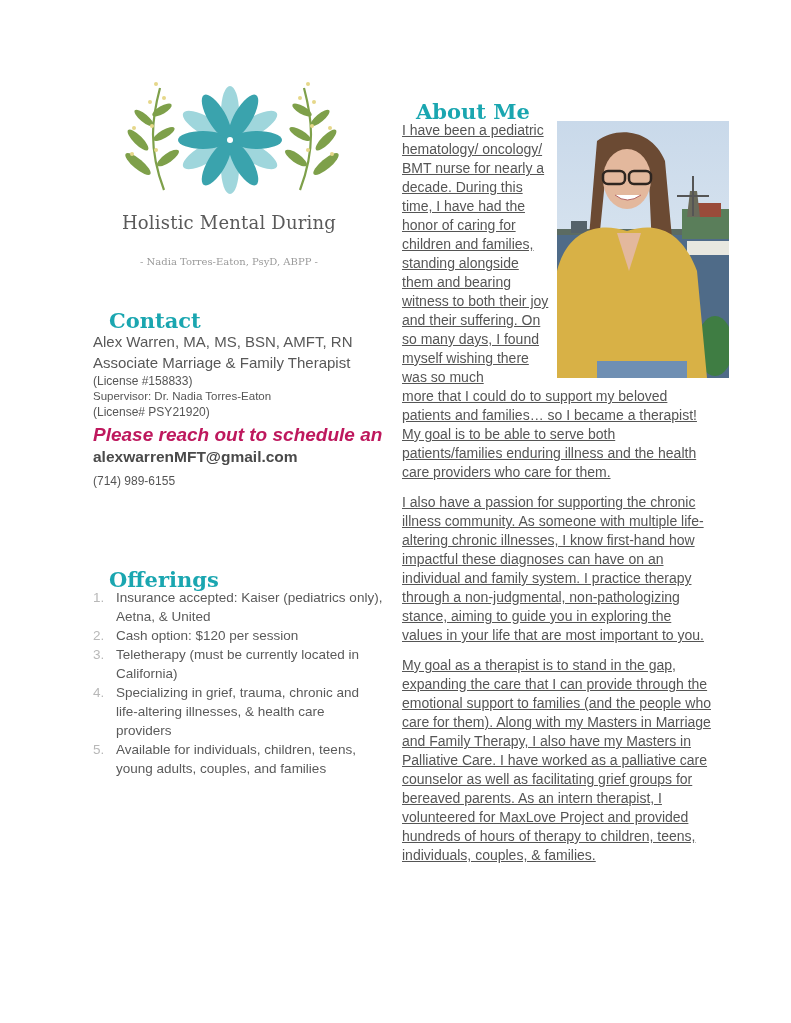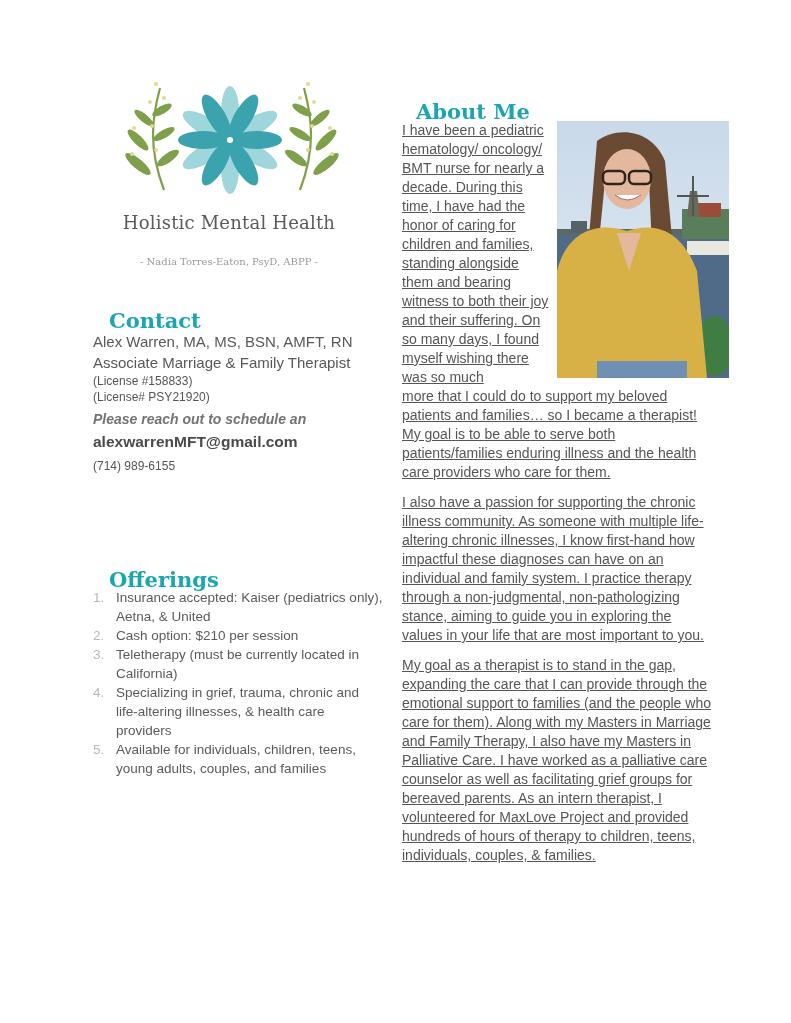--- a/index.html
+++ b/index.html
@@ -9,21 +9,21 @@
   .brand-name { position:absolute; left:93px; top:212px; width:272px; text-align:center; font-family:"DejaVu Serif", serif; font-size:18px; color:#5a5a5a; letter-spacing:0.2px; }
   .brand-sub { position:absolute; left:93px; top:240px; width:272px; text-align:center; font-family:"DejaVu Serif", serif; font-size:10px; color:#9a9a9a;margin-top:16px; }
 
   .heading { font-family:"DejaVu Serif", serif; font-weight:bold; color:#1aa6b0; font-size:21px; margin:16px; }
 
   .contact-h { position:absolute; left:93px; top:292px; }
   .contact-block { position:absolute; left:93px; top:331px; width:300px; color:#555; }
   .c-name, .c-title { font-size:15px; line-height:21px; color:#585858; }
   .c-small { font-size:11.5px; line-height:15px; color:#555; }
   .c-lic1 { font-size:12px; line-height:16px; }
-  .c-reach { font-style:italic; font-weight:bold; color:#737373; font-size:14px; line-height:23px; margin-top:3px; }
+  .c-reach { font-style:italic; font-weight:bold; color:#be185d; font-size:19px; line-height:23px; margin-top:3px; }
   .c-email { font-size:15.5px; font-weight:bold; color:#4a4a4a; line-height:22px; }
   .c-phone { font-size:12px; color:#555; margin-top:6px; }
 
   .offer-h { position:absolute; left:93px; top:551px; }
   .offer-list { position:absolute; left:93px; top:588px; width:290px; margin:0; padding:0; list-style:none; }
   .offer-list li { display:flex; font-size:13.5px; line-height:19px; color:#5a5a5a; margin-bottom:0; }
   .offer-list .num { width:23px; flex:0 0 23px; color:#b8b8b8; }
 
   .about-h { position:absolute; left:400px; top:83px; }
   .photo { position:absolute; left:557px; top:121px; width:172px; height:257px; overflow:hidden; }
@@ -85,45 +85,46 @@
         <ellipse cx="0" cy="-27" rx="9" ry="25" transform="rotate(90)"></ellipse>
         <ellipse cx="0" cy="-27" rx="9" ry="25" transform="rotate(150)"></ellipse>
         <ellipse cx="0" cy="-27" rx="9" ry="25" transform="rotate(210)"></ellipse>
         <ellipse cx="0" cy="-27" rx="9" ry="25" transform="rotate(270)"></ellipse>
         <ellipse cx="0" cy="-27" rx="9" ry="25" transform="rotate(330)"></ellipse>
       </g>
       <circle r="3" fill="#ffffff"></circle>
     </g>
   </svg>
 </div>
-<div class="brand-name">Holistic Mental Health</div>
+<div class="brand-name">Holistic Mental During</div>
 <div class="brand-sub">- Nadia Torres-Eaton, PsyD, ABPP -</div>
 
 <h2 class="heading contact-h">Contact</h2>
 <div class="contact-block">
   <div class="c-name">Alex Warren, MA, MS, BSN, AMFT, RN</div>
   <div class="c-title">Associate Marriage &amp; Family Therapist</div>
   <div class="c-lic1">(License #158833)</div>
+  <div class="c-small">Supervisor: Dr. Nadia Torres-Eaton</div>
   <div class="c-lic1">(License# PSY21920)</div>
   <div class="c-reach">
     <div>Please reach out to schedule an</div>
   </div>
   <div class="c-email">alexwarrenMFT@gmail.com</div>
   <div class="c-phone">(714) 989-6155</div>
 </div>
 
 <h2 class="heading offer-h">Offerings</h2>
 <ol class="offer-list">
   <li>
       <span class="num">1.</span>
       <span>Insurance accepted: Kaiser (pediatrics only), Aetna, &amp; United</span>
     </li>
   <li>
       <span class="num">2.</span>
-      <span>Cash option: $210 per session</span>
+      <span>Cash option: $120 per session</span>
     </li>
   <li>
       <span class="num">3.</span>
       <span>Teletherapy (must be currently located in California)</span>
     </li>
   <li>
       <span class="num">4.</span>
       <span>Specializing in grief, trauma,  chronic and life-altering illnesses, &amp; health care providers</span>
     </li>
   <li>

